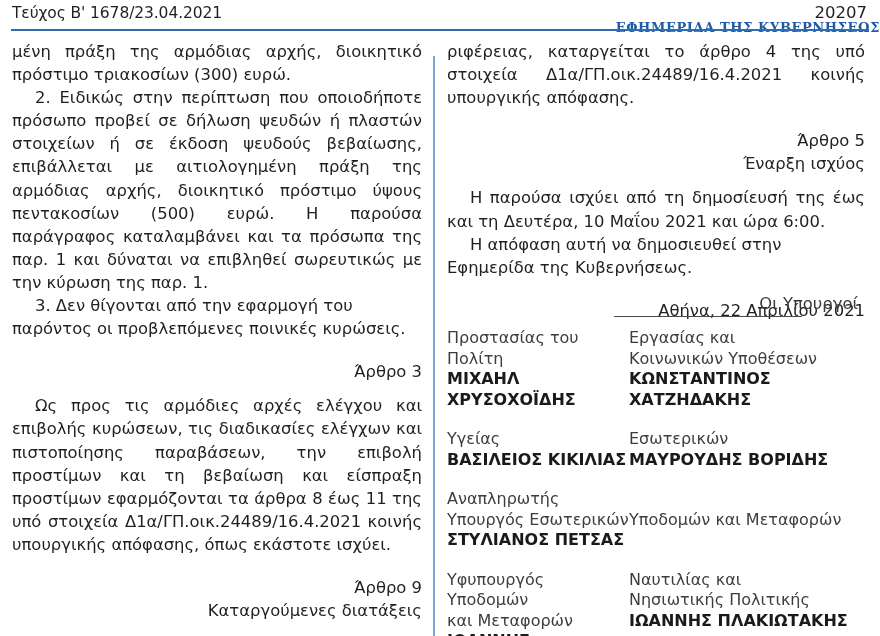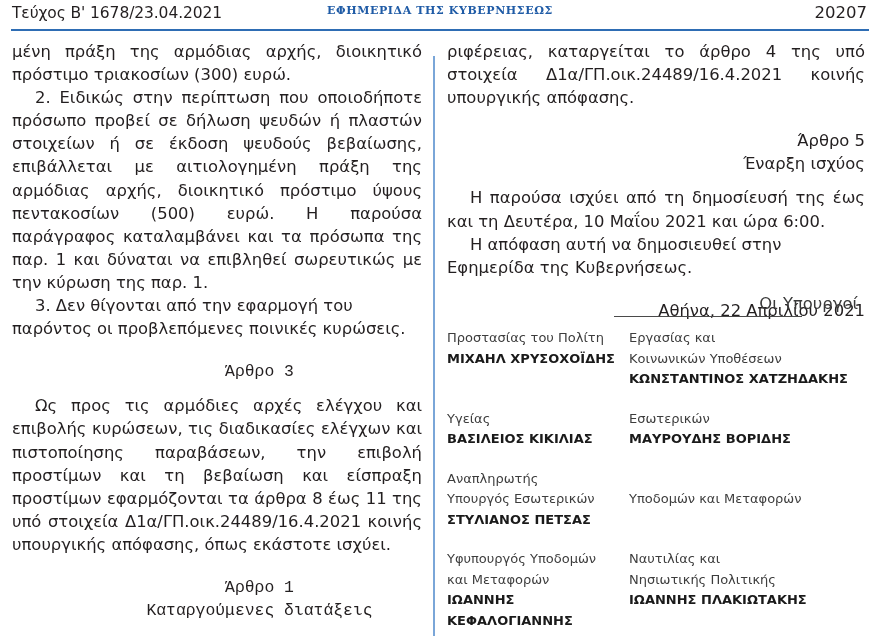--- a/index.html
+++ b/index.html
@@ -26,25 +26,25 @@
   .hdr-issue {
     position: absolute;
     left: 12px; top: 4px;
     font-size: 15.5px;
     letter-spacing: -0.1px;
     color: #231f20;
     white-space: nowrap;
   }
   .hdr-title {
     position: absolute;
-    left: 0; right: 0; top: 4px;
-    text-align: center;
+    left: 0; right: 0; top: 20px;
+    text-align: right;
     font-family: "DejaVu Serif", "Liberation Serif", serif;
     font-weight: bold;
-    font-size: 11px;
+    font-size: 13px;
     letter-spacing: 0.6px;
     color: #1f5ba6;
     white-space: nowrap;
   }
   .hdr-pageno {
     position: absolute;
     right: 13px; top: 3px;
     font-size: 16.5px;
     color: #231f20;
     white-space: nowrap;
@@ -86,23 +86,22 @@
   .p-indent   { text-indent: 23px; }
   .p-noindent { text-indent: 0; }
   .p-last     { text-align: left; }
 
   .spacer-sm { height: 20px; }
   .spacer-xs { height: 11px; }
 
   .art-head {
     margin: 0;
     padding-left: 85px;
-    text-align: center;
+    text-align: right;
     text-indent: 0;
-    font-family: Liberation Mono, monospace;
   }
   .art-head-r {
     margin: 0;
     padding-left: 62px;
     text-align: right;
     text-indent: 0;
   }
 
   .date-line {
     margin: 0;
@@ -140,27 +139,27 @@
     margin-top: 11px;
   }
   .sig-row {
     display: flex;
     width: 418px;
   }
   .sig-cell-l { width: 182px; }
   .sig-cell-r { width: 236px; }
 
   .sig-role {
-    font-size: 13px;
+    font-size: 16px;
     line-height: 20.5px;
     color: #3d3d3d;
     white-space: pre-line;
   }
   .sig-name {
-    font-size: 13px;
+    font-size: 16px;
     line-height: 20.5px;
     font-weight: bold;
     color: #1a1a1a;
     white-space: pre-line;
   }
   .sig-gap { height: 19px; }
 </style>
 </head>
 <body>
 
@@ -181,21 +180,21 @@
   <div class="spacer-sm"></div>
 
   <p class="art-head">Άρθρο 3</p>
 
   <div class="spacer-xs"></div>
 
   <p class="p-indent">Ως προς τις αρμόδιες αρχές ελέγχου και επιβολής κυρώσεων, τις διαδικασίες ελέγχων και πιστοποίησης παραβάσεων, την επιβολή προστίμων και τη βεβαίωση και είσπραξη προστίμων εφαρμόζονται τα άρθρα 8 έως 11 της υπό στοιχεία Δ1α/ΓΠ.οικ.24489/16.4.2021 κοινής υπουργικής απόφασης, όπως εκάστοτε ισχύει.</p>
 
   <div class="spacer-sm"></div>
 
-  <p class="art-head">Άρθρο 1</p>
+  <p class="art-head">Άρθρο 9</p>
   <p class="art-head">Καταργούμενες διατάξεις</p>
 
 </div>
 
 <div class="col col-right">
   <p class="p-noindent">ριφέρειας, καταργείται το άρθρο 4 της υπό στοιχεία Δ1α/ΓΠ.οικ.24489/16.4.2021 κοινής υπουργικής απόφασης.</p>
 
   <div class="spacer-sm"></div>
 
   <p class="art-head-r">Άρθρο 5</p>

